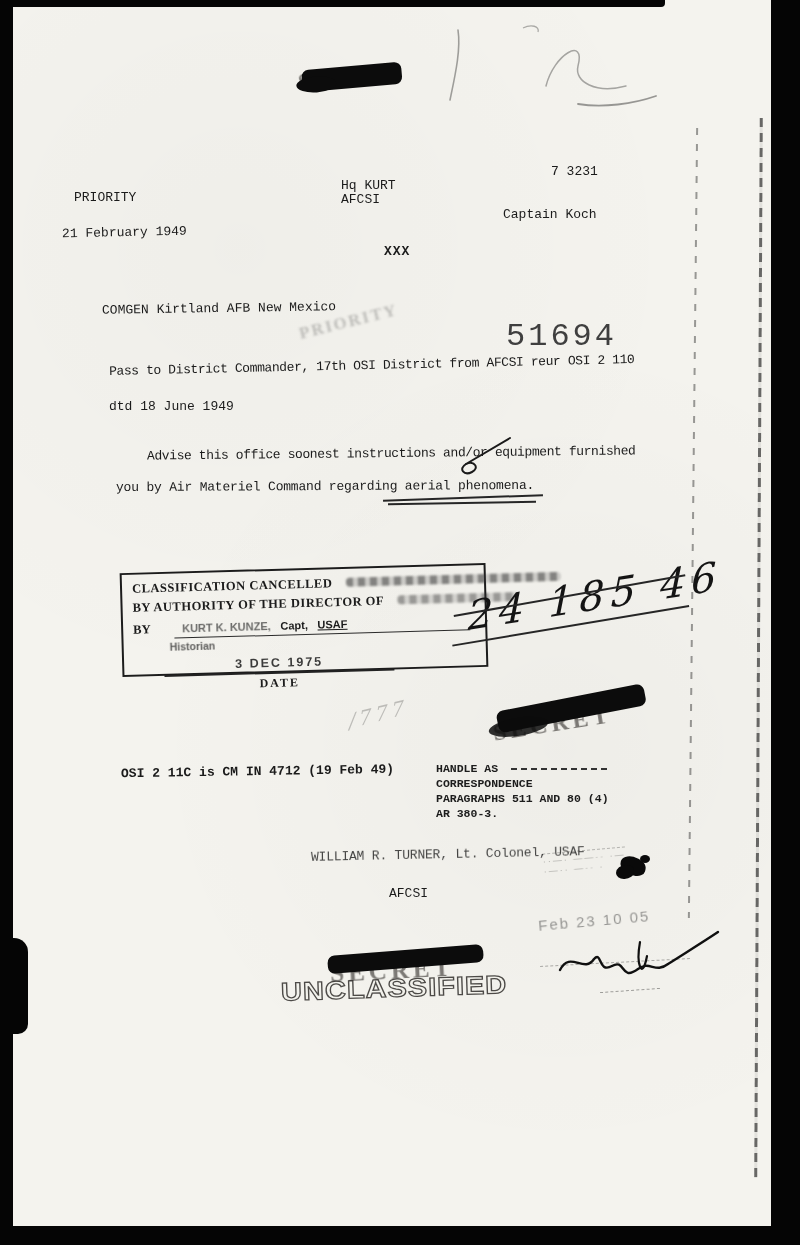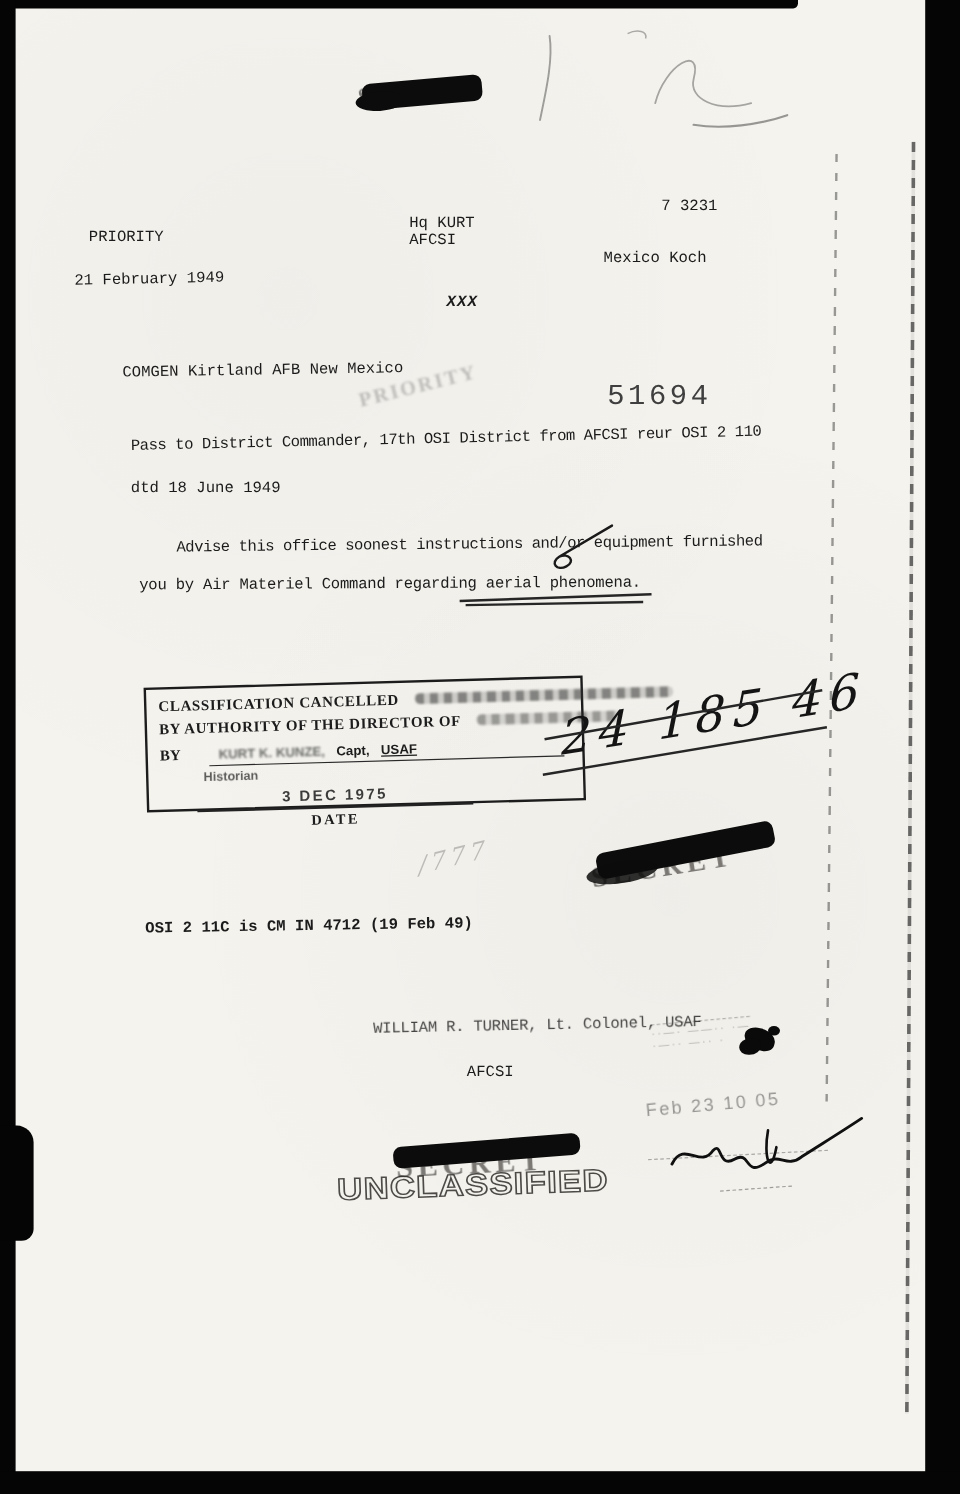--- a/index.html
+++ b/index.html
@@ -70,27 +70,27 @@
   <div class="abs" style="left:296px;top:62px;width:110px;height:34px;transform:rotate(-4deg);">
     <span class="ghost-secret" style="font-size:20px;position:absolute;left:2px;top:5px;">SECRET</span>
     <div class="blob" style="position:absolute;left:6px;top:4px;width:100px;height:22px;transform:rotate(-1deg);"></div>
     <div class="blob" style="position:absolute;left:0px;top:12px;width:40px;height:16px;border-radius:50%;"></div>
   </div>
 
   <div class="abs tw" style="left:519px;top:164px;margin-left:32px;">7 3231</div>
   <div class="abs tw" style="left:341px;top:178px;">Hq KURT</div>
   <div class="abs tw" style="left:341px;top:192px;">AFCSI</div>
   <div class="abs tw" style="left:74px;top:190px;">PRIORITY</div>
-  <div class="abs tw" style="left:503px;top:207px;">Mexico Koch</div>
+  <div class="abs tw" style="left:503px;top:207px;">Captain Koch</div>
   <div class="abs tw" style="left:62px;top:225px;transform:rotate(-1.2deg);">21 February 1949</div>
-  <div class="abs tw tw-bold" style="left:372px;top:244px;letter-spacing:1px;font-style:italic;">XXX</div>
+  <div class="abs tw tw-bold" style="left:384px;top:244px;letter-spacing:1px;">XXX</div>
 
   <div class="abs tw" style="left:102px;top:301px;transform:rotate(-0.9deg);">COMGEN Kirtland AFB New Mexico</div>
   <div class="abs stamp-serif" style="left:298px;top:312px;transform:rotate(-14deg);font-size:17px;letter-spacing:2px;color:rgba(40,40,40,0.26);filter:blur(0.8px);">PRIORITY</div>
-  <div class="abs" style="left:506px;top:318px;font-family:'Liberation Mono',monospace;font-size:24px;letter-spacing:3px;color:#3f3f3f;">51694</div>
+  <div class="abs" style="left:506px;top:318px;font-family:'Liberation Mono',monospace;font-size:32px;letter-spacing:3px;color:#3f3f3f;">51694</div>
 
   <div class="abs tw" style="left:109px;top:358px;transform:rotate(-1.3deg);letter-spacing:-0.4px;">Pass to District Commander, 17th OSI District from AFCSI reur OSI 2 110</div>
   <div class="abs tw" style="left:109px;top:399px;">dtd 18 June 1949</div>
 
   <div class="abs tw" style="left:147px;top:446px;transform:rotate(-0.6deg);letter-spacing:-0.4px;">Advise this office soonest instructions and/or equipment furnished</div>
   <div class="abs tw" style="left:116px;top:479px;transform:rotate(-0.3deg);letter-spacing:-0.2px;">you by Air Materiel Command regarding aerial phenomena.</div>
   <div class="abs rough-line" style="left:383px;top:497px;width:160px;transform:rotate(-2deg);"></div>
   <div class="abs rough-line" style="left:388px;top:502px;width:148px;height:1.5px;transform:rotate(-1deg);"></div>
   <svg class="abs" style="left:448px;top:436px;" width="70" height="42" viewBox="0 0 70 42">
     <path d="M62,2 L18,28 C10,33 16,40 24,36 C32,32 26,24 18,28" stroke="#1a1a1a" stroke-width="2" fill="none" stroke-linecap="round"></path>
@@ -133,20 +133,29 @@
   <div class="abs" style="left:348px;top:702px;transform:rotate(-14deg) skewX(-12deg);font-family:'DejaVu Serif',serif;font-style:italic;font-size:20px;color:rgba(0,0,0,0.22);letter-spacing:4px;">/777</div>
 
   <div class="abs" style="left:488px;top:696px;width:160px;height:48px;transform:rotate(-9deg);">
     <span class="ghost-secret" style="font-size:24px;position:absolute;left:4px;top:12px;">SECRET</span>
     <div class="blob" style="position:absolute;left:10px;top:2px;width:150px;height:22px;transform:rotate(-2deg);"></div>
     <div class="blob" style="position:absolute;left:0px;top:14px;width:60px;height:18px;border-radius:50%;opacity:0.85;"></div>
   </div>
 
   <div class="abs tw tw-bold" style="left:121px;top:764px;transform:rotate(-0.9deg);">OSI 2 11C is CM IN 4712 (19 Feb 49)</div>
 
+  <div class="abs" style="left:436px;top:761px;font-family:'Liberation Mono',monospace;font-weight:bold;font-size:11.5px;line-height:15px;white-space:nowrap;">
+    <div>
+      <span>HANDLE AS</span>
+      <span class="dashline" style="width:96px;margin-left:6px;"></span>
+    </div>
+    <div>CORRESPONDENCE</div>
+    <div>PARAGRAPHS 511 AND 80 (4)</div>
+    <div>AR 380-3.</div>
+  </div>
 
   <div class="abs tw faded" style="left:311px;top:847px;transform:rotate(-1.2deg);letter-spacing:-0.2px;">WILLIAM R. TURNER, Lt. Colonel, USAF</div>
   <div class="abs tw" style="left:389px;top:886px;">AFCSI</div>
 
   <div class="abs" style="left:543px;top:850px;transform:rotate(-5deg);">
     <div class="faintstamp" style="border-top:1px dashed rgba(0,0,0,0.25);padding-top:2px;">··—· ——·· ·—</div>
     <div class="faintstamp">·—·· —·· ·</div>
   </div>
 
   <div class="abs" style="left:616px;top:855px;width:36px;height:28px;">

